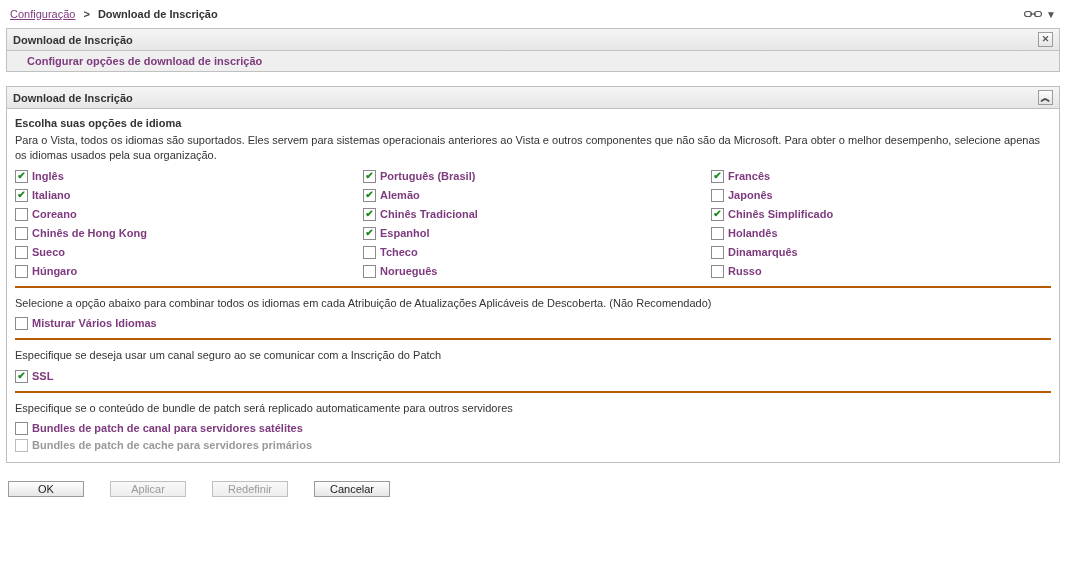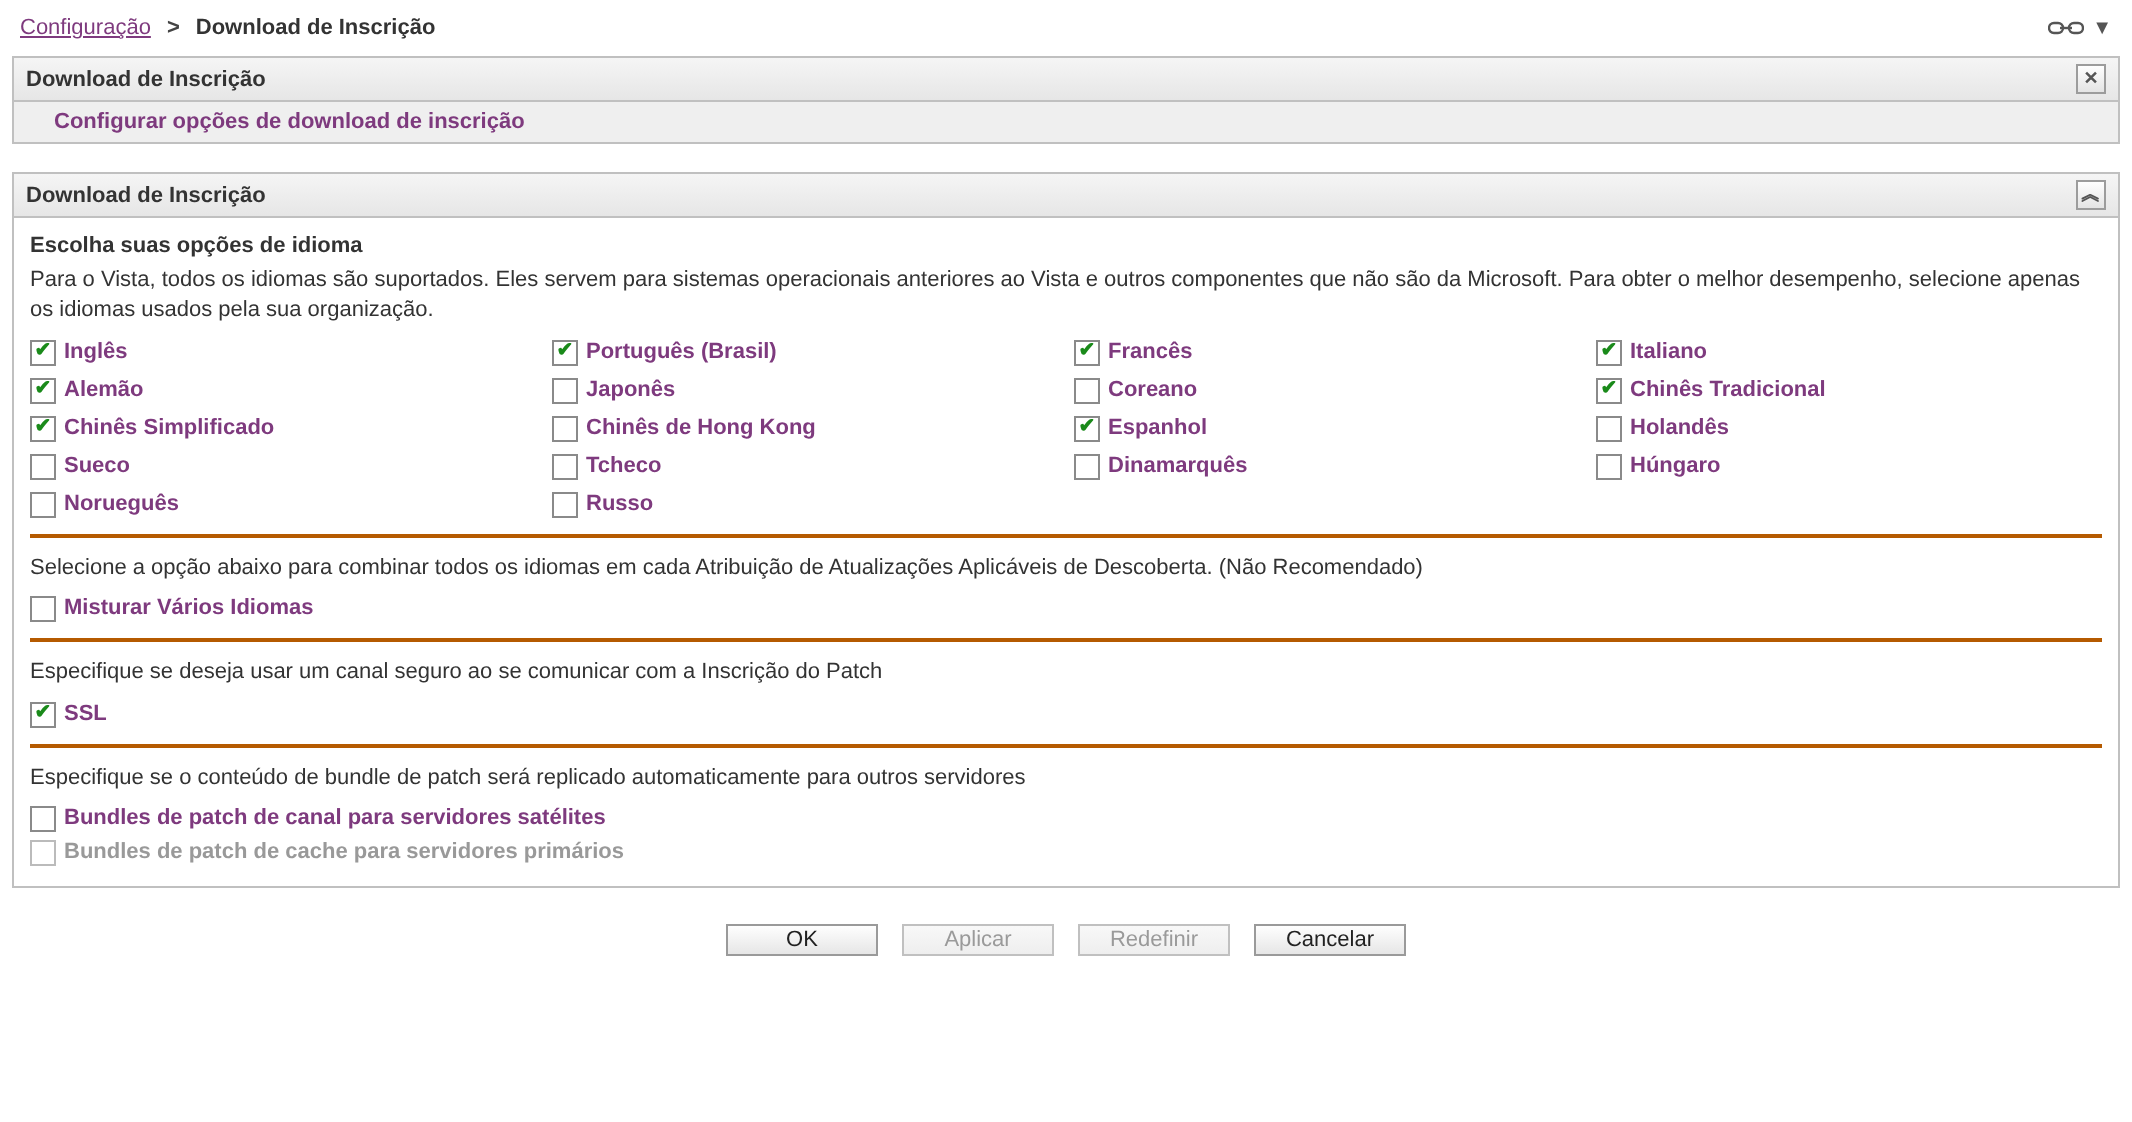--- a/index.html
+++ b/index.html
@@ -76,21 +76,21 @@
     color: #555;
     line-height: 1;
   }
   .close-btn::before { content: "✕"; }
   .collapse-btn::before { content: "︽"; font-size: 10px; }
   .panel-body { padding: 6px 8px; }
   .section-title { font-weight: bold; margin: 2px 0 4px 0; color: #333; }
   .section-text { color: #333; margin-bottom: 6px; line-height: 1.4; }
   .lang-grid {
     display: grid;
-    grid-template-columns: repeat(4, 1fr);
+    grid-template-columns: repeat(3, 1fr);
     row-gap: 6px;
     column-gap: 8px;
     margin-top: 6px;
     margin-bottom: 6px;
   }
   .chk-item {
     display: flex;
     align-items: flex-start;
     gap: 4px;
     color: #7e3a7e;
@@ -110,23 +110,22 @@
     font-size: 10px;
     line-height: 1;
     flex-shrink: 0;
   }
   .chk.checked { color: #1a8a1a; }
   .chk.checked::after { content: "✔"; }
   .chk.disabled { border-color: #bbb; }
   .divider { border-top: 2px solid #b55a00; margin: 8px 0; }
   .button-row {
     display: flex;
-    gap: 12px;
+    gap: 26px;
     padding: 4px 2px;
-    justify-content: center;
   }
   .btn {
     min-width: 76px;
     padding: 1px 10px;
     font-size: 11px;
     border: 1px solid #9a9a9a;
     background: linear-gradient(#fefefe,#e6e6e6);
     cursor: pointer;
     text-align: center;
     color: #222;

